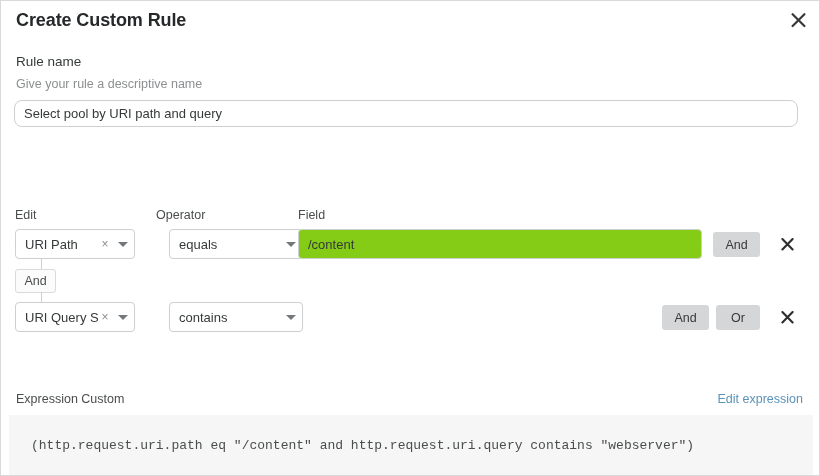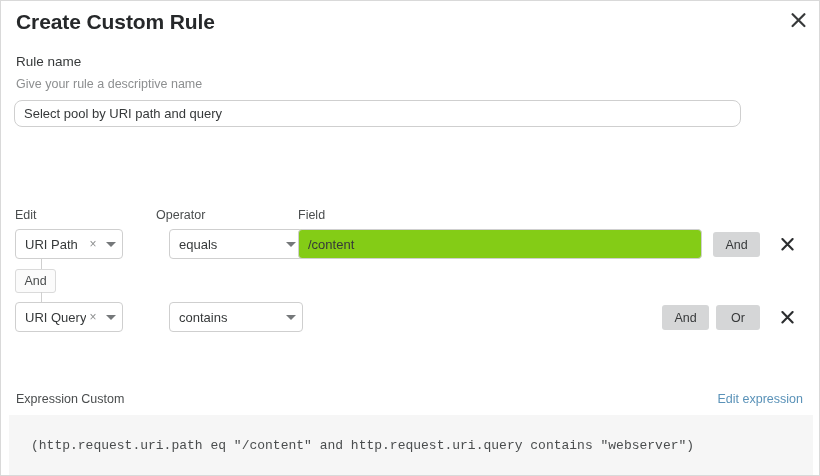--- a/index.html
+++ b/index.html
@@ -23,21 +23,21 @@
     border: 1px solid #d9d9d9;
     background: #ffffff;
     overflow: hidden;
   }
 
   
   .dialog-title {
     position: absolute;
     left: 15px;
     top: 9px;
-    font-size: 21px;
+    font-size: 18px;
     font-weight: bold;
     letter-spacing: -0.1px;
     color: #26282a;
   }
   .close-btn {
     position: absolute;
     right: 9px;
     top: 7px;
     width: 24px;
     height: 24px;
@@ -61,21 +61,21 @@
   .sub-label {
     position: absolute;
     left: 15px;
     font-size: 12.5px;
     color: #8d8f90;
   }
   .rule-name-input {
     position: absolute;
     left: 13px;
     top: 99px;
-    width: 727px;
+    width: 784px;
     height: 27px;
     box-sizing: border-box;
     border: 1px solid #cfcfcf;
     border-radius: 8px;
     background: #fff;
     padding: 0 9px;
     font-family: "Liberation Sans", sans-serif;
     font-size: 13px;
     color: #36393a;
     outline: none;
@@ -116,21 +116,21 @@
     position: absolute;
     box-sizing: border-box;
     height: 30px;
     border: 1px solid #cfcfcf;
     border-radius: 4px;
     background: #fff;
     display: flex;
     align-items: center;
     cursor: pointer;
   }
-  .select-box.field-sel    { left: 14px;  width: 108px; }
+  .select-box.field-sel    { left: 14px;  width: 120px; }
   .select-box.operator-sel { left: 168px; width: 134px; }
 
   .select-text {
     flex: 1 1 auto;
     padding-left: 9px;
     font-size: 13px;
     color: #36393a;
     white-space: nowrap;
     overflow: hidden;
   }

